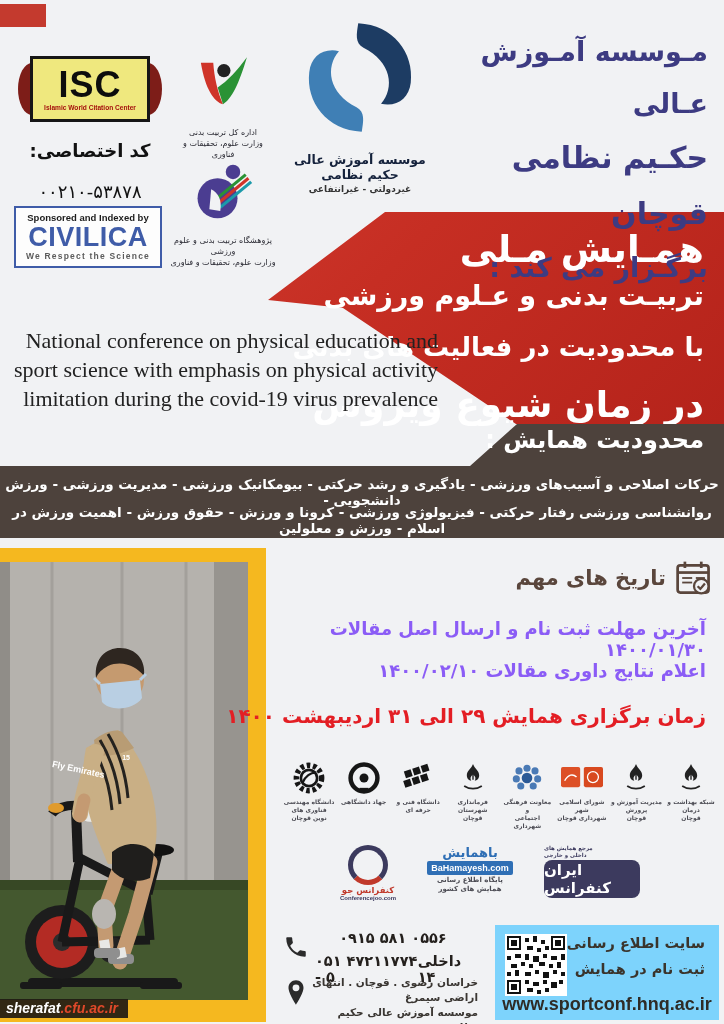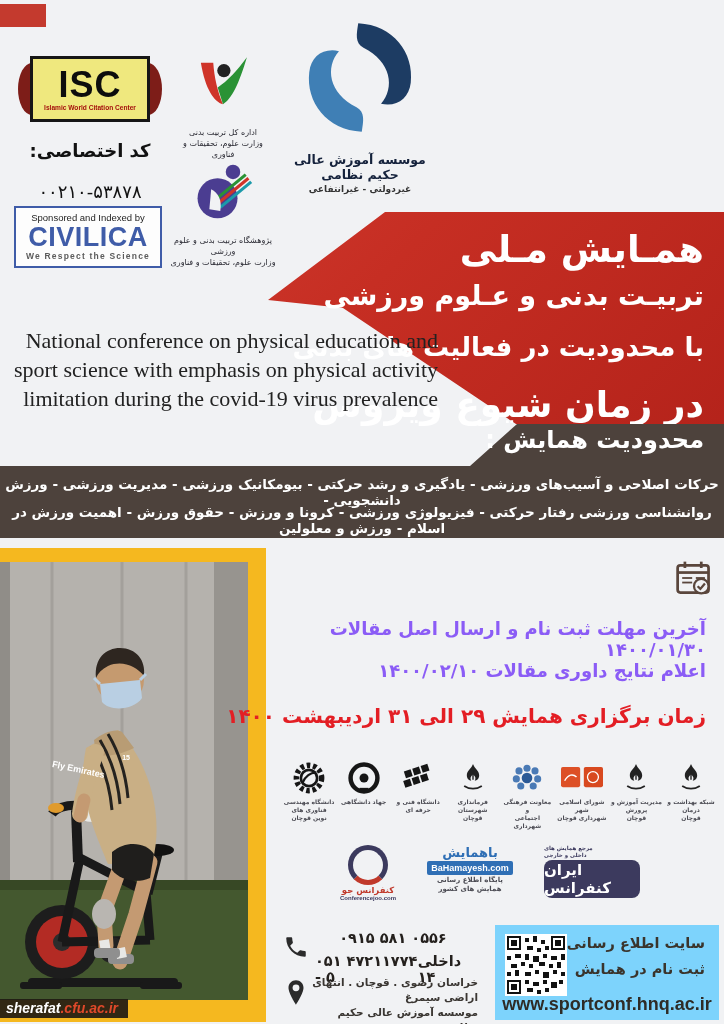--- a/index.html
+++ b/index.html
@@ -18,21 +18,21 @@
   .isc-wing.l{left:-8px;} .isc-wing.r{right:-8px;}
   .isc-core{position:absolute;left:4px;top:0;width:120px;height:66px;background:#efe87e;
             border:3px solid #161616;box-sizing:border-box;display:flex;flex-direction:column;
             align-items:center;justify-content:center;}
   .isc-abbr{font-family:"Liberation Sans",sans-serif;font-weight:900;font-size:36px;line-height:34px;color:#0d0d0d;letter-spacing:1px;}
   .isc-sub{font-family:"Liberation Sans",sans-serif;font-weight:700;font-size:6.6px;color:#a5100d;margin-top:2px;white-space:nowrap;}
   .isc-code-label{margin-top:16px;font-size:18px;font-weight:700;color:#121212;}
   .isc-code-value{margin-top:20px;font-size:18px;font-weight:400;color:#121212;letter-spacing:2px;direction:ltr;}
   .civilica{left:14px;top:206px;width:148px;background:#fdfdfd;border:2px solid #3f5ca8;
             box-sizing:border-box;text-align:center;padding:4px 2px 5px;}
-  .civ-l1{font-size:9.5px;font-weight:400;color:#1c1c1c;}
+  .civ-l1{font-size:9.5px;font-weight:700;color:#1c1c1c;}
   .civ-name{font-size:27px;font-weight:800;color:#3f5ca8;letter-spacing:.5px;line-height:28px;}
   .civ-l2{font-size:8.5px;font-weight:700;color:#5c5c5c;letter-spacing:1.2px;}
   .minilogo-group{text-align:center;}
   .minilogo-caption{font-size:8px;font-weight:400;color:#2a2a33;line-height:11px;margin-top:9px;white-space:pre-line;}
   .hnq-group{left:280px;top:14px;width:160px;text-align:center;}
   .hnq-name{font-size:12.5px;font-weight:700;color:#15223c;margin-top:2px;}
   .hnq-type{font-size:9px;font-weight:700;color:#333;margin-top:2px;}
   .organizer{right:16px;top:26px;width:290px;text-align:right;color:#3d3b82;}
   .org-l1{font-size:27px;font-weight:600;line-height:52px;}
   .org-l2{font-size:30px;font-weight:800;line-height:56px;}
@@ -165,20 +165,25 @@
     <svg width="140" height="132" viewBox="0 0 160 150">
       <g transform="translate(80,72)">
         <path d="M-2 -62 C38 -60 62 -28 58 6 C56 24 42 34 24 30 C40 12 36 -18 4 -34 C-6 -39 -4 -50 -2 -62 Z" fill="#1d3c63"></path>
         <path d="M2 62 C-38 60 -62 28 -58 -6 C-56 -24 -42 -34 -24 -30 C-40 -12 -36 18 -4 34 C6 39 4 50 2 62 Z" fill="#3f7fb5"></path>
       </g>
     </svg>
     <div class="hnq-name fa">موسسه آموزش عالی حکیم نظامی</div>
     <div class="hnq-type fa">غیردولتی - غیرانتفاعی</div>
   </div>
 
+  <div class="abs organizer fa">
+    <div class="org-l1">مـوسسه آمـوزش عـالی</div>
+    <div class="org-l2">حکـیم نظامی قوچان</div>
+    <div class="org-l3">برگـزار می کند :</div>
+  </div>
 
   <div class="abs english-title serif">National conference on physical education and sport science with emphasis on physical activity limitation during the covid-19 virus prevalence</div>
 
   <div class="abs brown-band"></div>
   <div class="abs topics-heading fa">محدودیت همایش :</div>
   <div class="abs topic-line tl1 fa">حرکات اصلاحی و آسیب‌های ورزشی -  یادگیری و رشد حرکتی  -  بیومکانیک ورزشی  -  مدیریت ورزشی  -  ورزش دانشجویی -</div>
   <div class="abs topic-line tl2 fa">روانشناسی ورزشی    رفتار حرکتی -  فیزیولوژی ورزشی  -  کرونا و ورزش  -  حقوق ورزش  -  اهمیت ورزش در اسلام  -   ورزش و معلولین</div>
 
   <div class="abs photo-frame">
     <div class="photo-inner">
@@ -248,20 +253,21 @@
       <line x1="12" y1="4" x2="12" y2="11" stroke="#5a463c" stroke-width="3"></line>
       <line x1="30" y1="4" x2="30" y2="11" stroke="#5a463c" stroke-width="3"></line>
       <g stroke="#5a463c" stroke-width="2">
         <line x1="9" y1="22" x2="20" y2="22"></line>
           <line x1="24" y1="22" x2="34" y2="22"></line>
         <line x1="9" y1="27" x2="20" y2="27"></line>
       </g>
       <circle cx="30" cy="31" r="8" fill="#f1f2f4" stroke="#5a463c" stroke-width="2.5"></circle>
       <path d="M26 31 L29 34 L34 28" fill="none" stroke="#5a463c" stroke-width="2.5"></path>
     </svg>
+    <span class="dates-heading-text fa">تاریخ های مهم</span>
   </div>
   <div class="abs date-line dl1 fa">آخرین مهلت ثبت نام و  ارسال اصل مقالات  ۱۴۰۰/۰۱/۳۰</div>
   <div class="abs date-line dl2 fa">اعلام نتایج داوری مقالات  ۱۴۰۰/۰۲/۱۰</div>
   <div class="abs event-line fa">زمان برگزاری همایش  ۲۹  الی  ۳۱  اردیبهشت ۱۴۰۰</div>
 
   <div class="abs sponsors-row1">
     <div class="sponsor">
       <div class="glyph">
         <svg width="30" height="34" viewBox="0 0 34 38">
             <path d="M17 3c-2 6-7 7-7 13 0 4 2.5 6 5 6-1.5-2.5-1-5 2-7 3 2 3.5 4.5 2 7 2.5 0 5-2 5-6 0-6-5-7-7-13z" fill="#222"></path>

